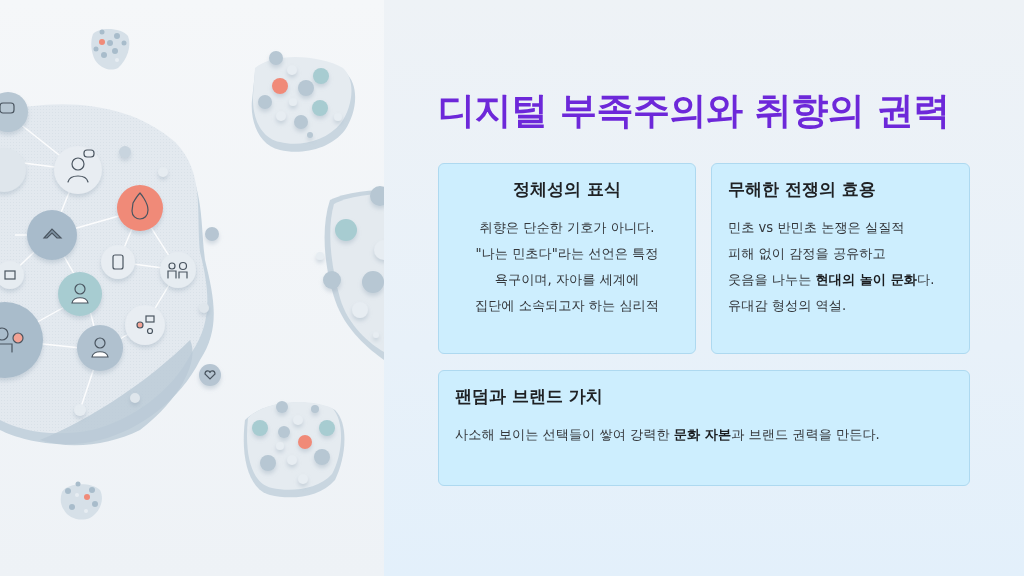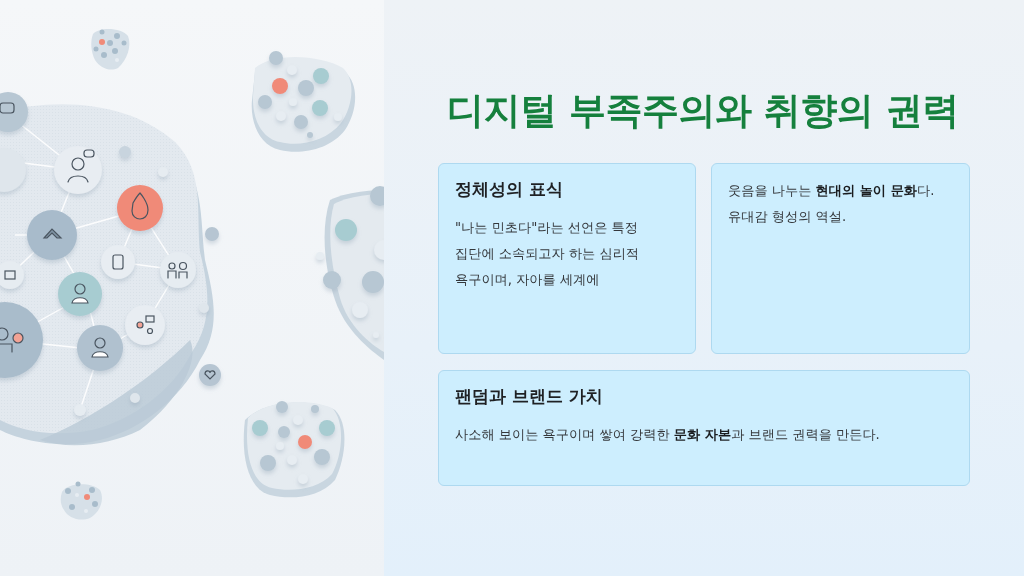--- a/index.html
+++ b/index.html
@@ -16,37 +16,37 @@
     overflow: hidden;
   }
   .left-panel svg { position: absolute; left: 0; top: 0; }
   .right-panel {
     position: absolute; left: 384px; top: 0; width: 640px; height: 576px;
     background: linear-gradient(180deg, #eef2f6 0%, #e8f1f9 60%, #e3f0fb 100%);
   }
   .page-title {
     position: absolute; left: 438px; top: 86px;
     font-size: 37px; font-weight: bold; letter-spacing: -0.5px;
-    color: #15803d; white-space: nowrap; margin-left: 9px;
+    color: #6d28d9; white-space: nowrap;
   }
   .card {
     position: absolute;
     background: #cdeefe;
     border: 1px solid #aed9f0;
     border-radius: 6px;
     padding: 14px 16px;
   }
   .card-title {
     font-size: 17px; font-weight: bold; color: #1f2124;
     margin-bottom: 14px; white-space: nowrap;
   }
   .card-body { font-size: 13.2px; color: #34373b; }
   .card-line { height: 26px; line-height: 26px; white-space: nowrap; }
   .card-line b { color: #1a1c1f; font-weight: bold; }
-  #card1 { left: 438px; top: 163px; width: 258px; height: 191px; }
+  #card1 { left: 438px; top: 163px; width: 258px; height: 191px; text-align: center; }
   #card2 { left: 711px; top: 163px; width: 259px; height: 191px; }
   #card3 { left: 438px; top: 370px; width: 532px; height: 116px; }
 </style>
 </head>
 <body>
 
 <div class="left-panel">
   <svg width="384" height="576" viewBox="0 0 384 576">
     <defs>
       <pattern id="dots" width="3" height="3" patternUnits="userSpaceOnUse">
@@ -208,31 +208,35 @@
   </svg>
 </div>
 
 <div class="right-panel"></div>
 
 <h1 class="page-title">디지털 부족주의와 취향의 권력</h1>
 
 <div class="card" id="card1">
   <div class="card-title">정체성의 표식</div>
   <div class="card-body">
+    <div class="card-line"><span>취향은 단순한 기호가 아니다.</span><b></b><span></span></div>
     <div class="card-line"><span>"나는 민초다"라는 선언은 특정</span><b></b><span></span></div>
+    <div class="card-line"><span>욕구이며, 자아를 세계에</span><b></b><span></span></div>
     <div class="card-line"><span>집단에 소속되고자 하는 심리적</span><b></b><span></span></div>
-    <div class="card-line"><span>욕구이며, 자아를 세계에</span><b></b><span></span></div>
   </div>
 </div>
 
 <div class="card" id="card2">
+  <div class="card-title">무해한 전쟁의 효용</div>
   <div class="card-body">
+    <div class="card-line"><span>민초 vs 반민초 논쟁은 실질적</span><b></b><span></span></div>
+    <div class="card-line"><span>피해 없이 감정을 공유하고</span><b></b><span></span></div>
     <div class="card-line"><span>웃음을 나누는 </span><b>현대의 놀이 문화</b><span>다.</span></div>
     <div class="card-line"><span>유대감 형성의 역설.</span><b></b><span></span></div>
   </div>
 </div>
 
 <div class="card" id="card3">
   <div class="card-title">팬덤과 브랜드 가치</div>
   <div class="card-body">
-    <div class="card-line"><span>사소해 보이는 욕구이며 쌓여 강력한 </span><b>문화 자본</b><span>과 브랜드 권력을 만든다.</span></div>
+    <div class="card-line"><span>사소해 보이는 선택들이 쌓여 강력한 </span><b>문화 자본</b><span>과 브랜드 권력을 만든다.</span></div>
   </div>
 </div>
 
 </body></html>

